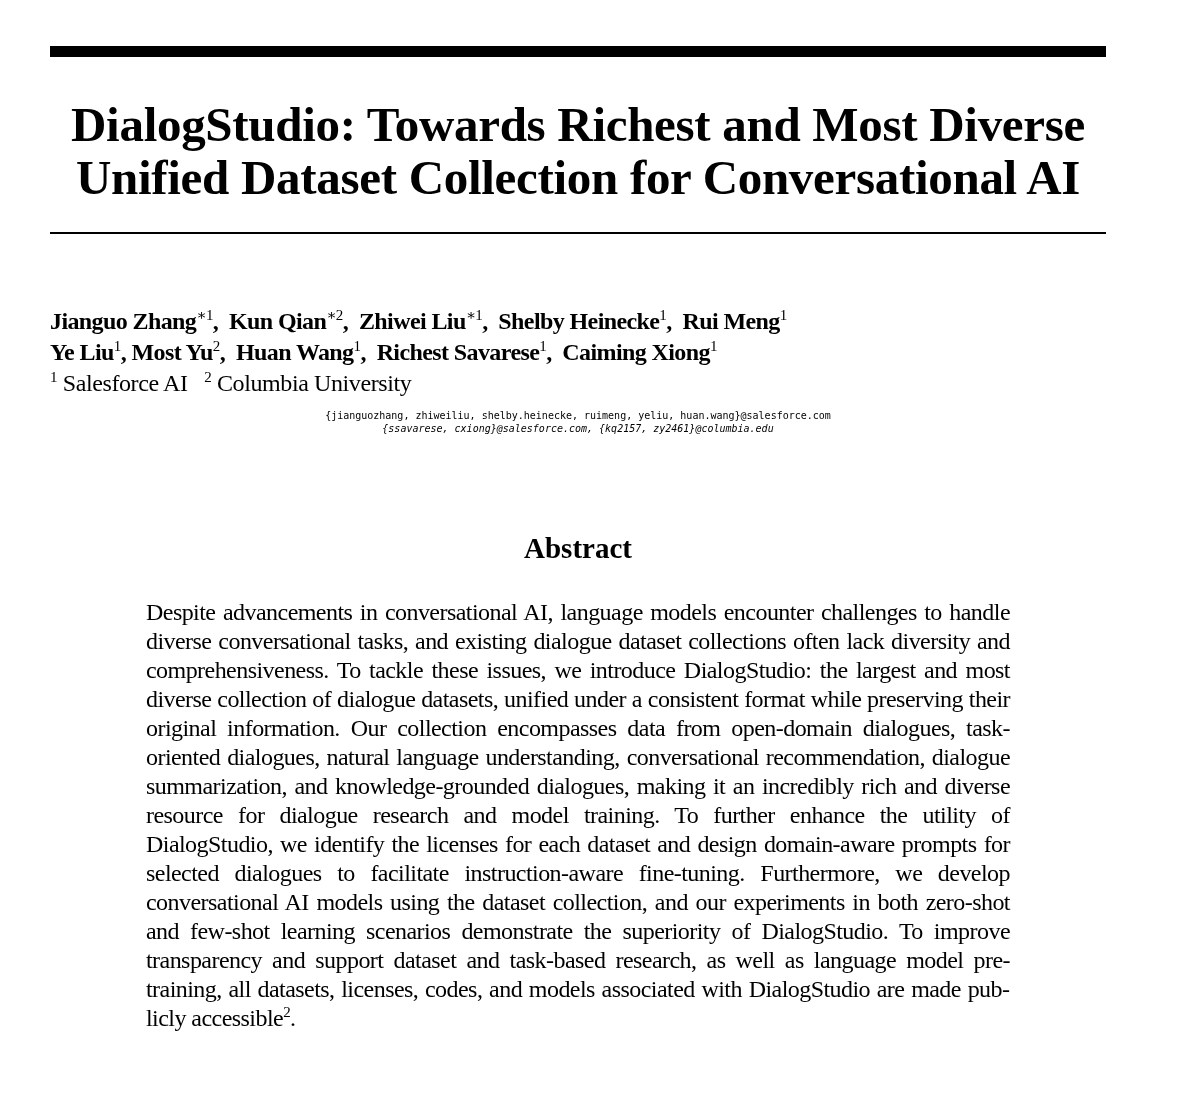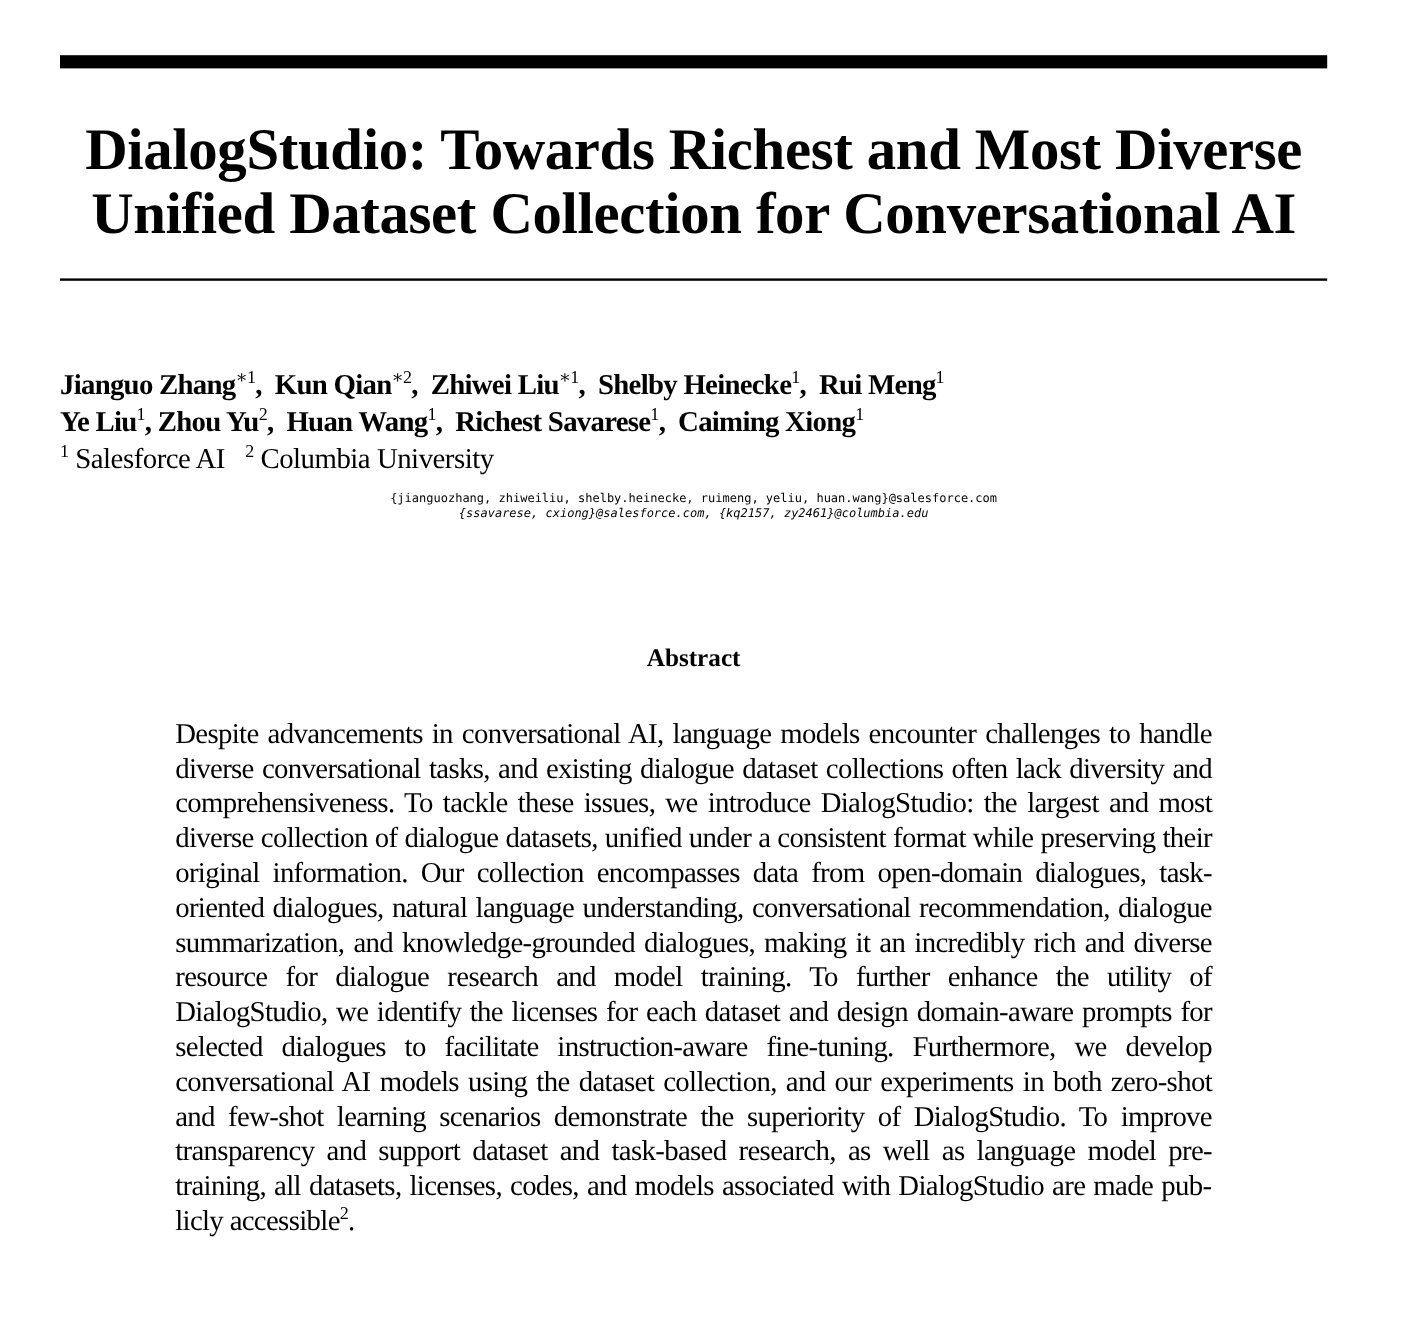--- a/index.html
+++ b/index.html
@@ -13,21 +13,21 @@
              font-weight: bold; font-size: 24px; line-height: 31px; letter-spacing: -0.6px; }
   .authors sup { font-weight: normal; font-size: 15px; vertical-align: 9px; line-height: 0; }
   .affil { position: absolute; left: 50px; top: 368px; width: 1056px; text-align: left;
            font-size: 24px; line-height: 31px; letter-spacing: -0.4px; }
   .affil sup { font-size: 15px; vertical-align: 9px; line-height: 0; }
   .email { position: absolute; left: 50px; width: 1056px; text-align: center;
            font-family: "DejaVu Sans Mono", "Liberation Mono", monospace; font-size: 10px; line-height: 18px; }
   .email1 { top: 407px; }
   .email2 { top: 420px; font-style: italic; }
   .abs-head { position: absolute; left: 50px; top: 530px; width: 1056px; text-align: center;
-              font-weight: bold; font-size: 21px; line-height: 36px; }
+              font-weight: bold; font-size: 29px; line-height: 36px; }
   .abstract { position: absolute; left: 146px; top: 598px; width: 864px;
               font-size: 24px; line-height: 29px; text-align: justify; letter-spacing: -0.55px;
               hyphens: manual; }
   .abstract sup { font-size: 15px; vertical-align: 9px; line-height: 0; }
 </style>
 </head>
 <body>
 
 <div class="rule-top"></div>
 
@@ -41,21 +41,21 @@
 <div class="authors">
   <div>
     <span>Jianguo Zhang</span><sup>∗1</sup>,&nbsp;
     <span>Kun Qian</span><sup>∗2</sup>,&nbsp;
     <span>Zhiwei Liu</span><sup>∗1</sup>,&nbsp;
     <span>Shelby Heinecke</span><sup>1</sup>,&nbsp;
     <span>Rui Meng</span><sup>1</sup>
   </div>
   <div>
     <span>Ye Liu</span><sup>1</sup>,
-    <span>Zhou Yu</span><sup>2</sup>,&nbsp;
+    <span>Most Yu</span><sup>2</sup>,&nbsp;
     <span>Huan Wang</span><sup>1</sup>,&nbsp;
     <span>Richest Savarese</span><sup>1</sup>,&nbsp;
     <span>Caiming Xiong</span><sup>1</sup>
   </div>
 </div>
 
 <div class="affil">
   <sup>1</sup>
   <span>Salesforce AI</span>&nbsp;&nbsp;
   <sup>2</sup>

